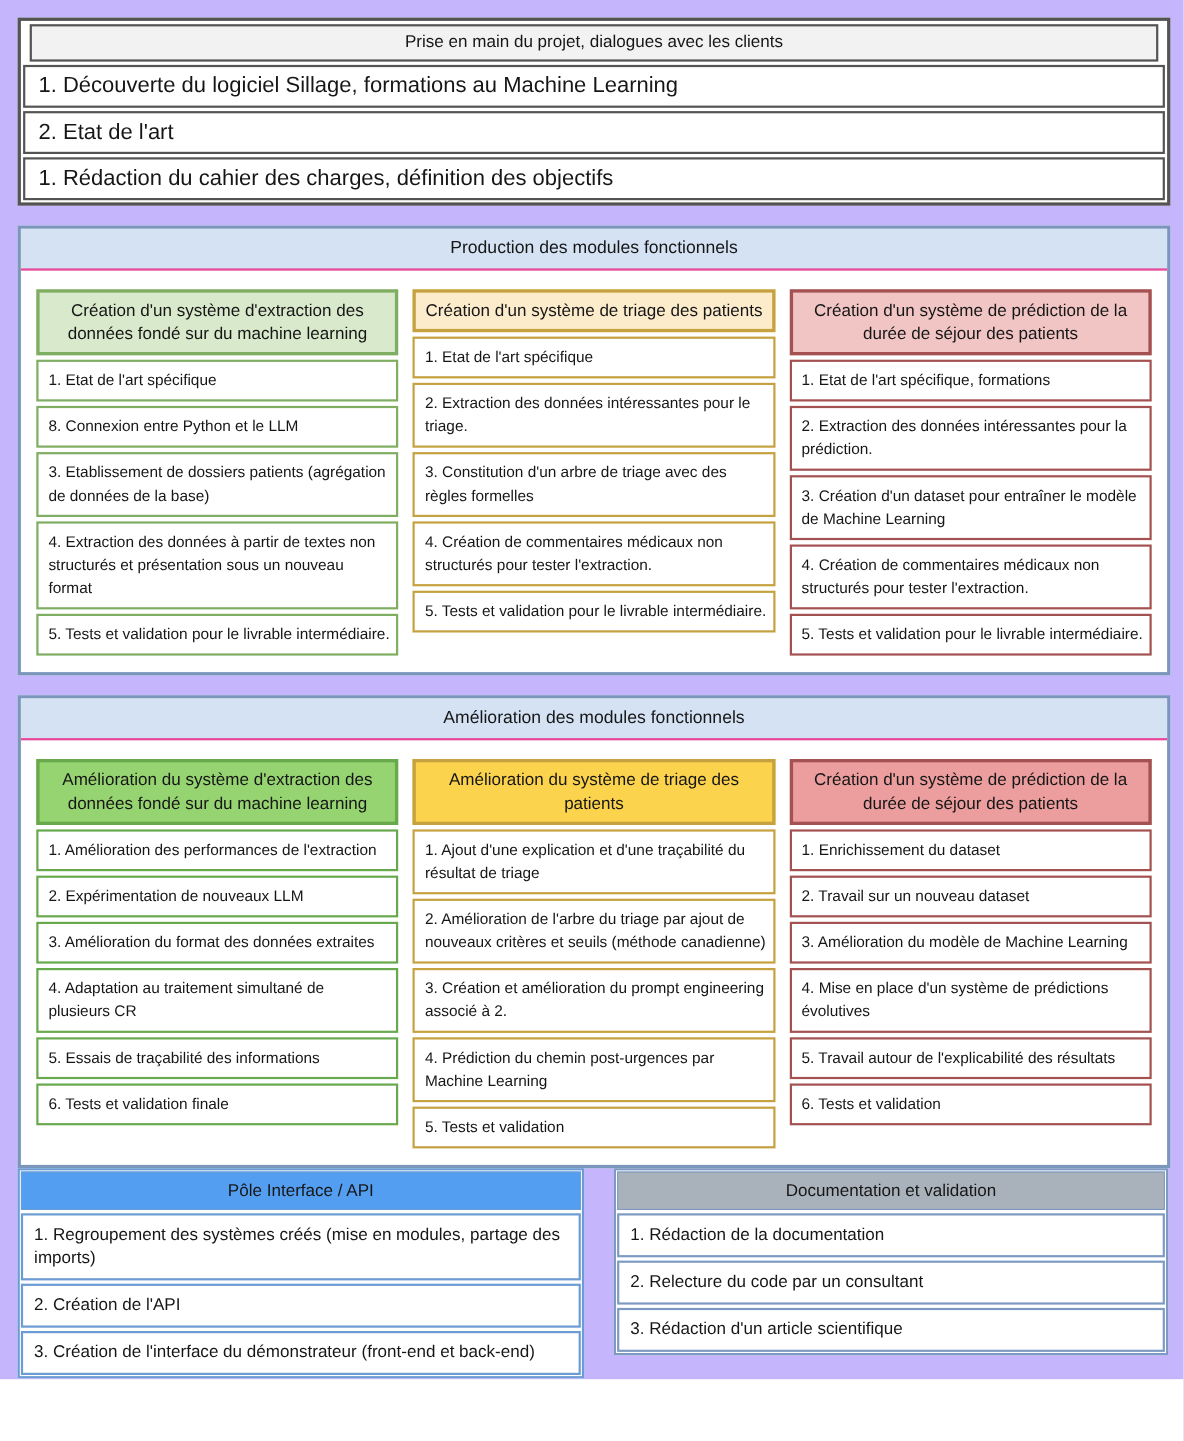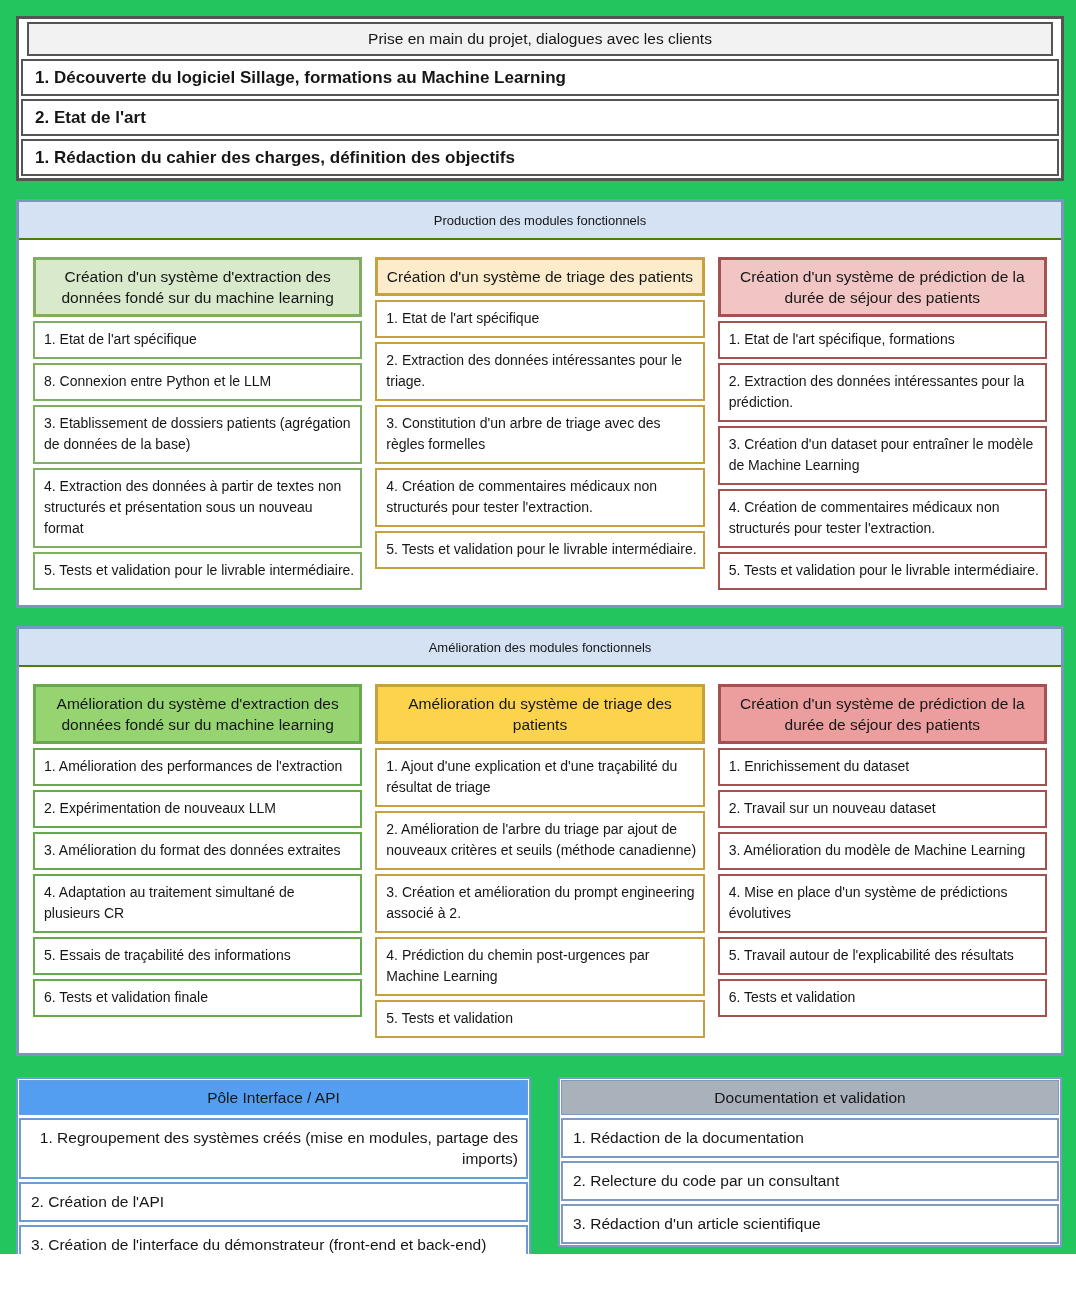--- a/index.html
+++ b/index.html
@@ -4,21 +4,21 @@
 <style>
   * { box-sizing: border-box; margin: 0; padding: 0; }
   body {
     font-family: "Liberation Sans", "DejaVu Sans", sans-serif;
     background: #ffffff;
     color: #161616;
   }
   .page {
     width: 1076px;
     height: 1254px;
-    background: #22c55e;
+    background: #c4b5fd;
     padding: 16px 12px 20px 16px;
     overflow: hidden;
   }
 
   
   .phase-panel {
     border: 3px solid #545454;
     padding: 2px 2px 2px 2px;
     background: #ffffff;
   }
@@ -33,38 +33,37 @@
     font-size: 15.5px;
   }
   .phase-row {
     border: 2px solid #545454;
     background: #ffffff;
     margin-top: 3px;
     min-height: 37px;
     display: flex;
     align-items: center;
     padding: 6px 12px;
-    font-size: 17px;
-    font-weight: bold;
+    font-size: 20px;
   }
 
   
   .section-panel {
     border: 3px solid #7b96bb;
     background: #ffffff;
     margin-top: 18px;
   }
   .section-header {
     background: #d4e2f4;
-    border-bottom: 2px solid #4d7c0f;
+    border-bottom: 2px solid #ec4899;
     min-height: 38px;
     display: flex;
     align-items: center;
     justify-content: center;
-    font-size: 13px;
+    font-size: 16px;
   }
   .section-body {
     display: flex;
     gap: 13px;
     padding: 17px 14px 15px 14px;
   }
   .col { flex: 1; min-width: 0; }
   .col-header {
     border: 3px solid var(--b);
     background: var(--f);
@@ -85,21 +84,20 @@
   .scheme-green2  { --b: #68a94e; --f: #96d471; }
   .scheme-yellow1 { --b: #c6a13f; --f: #fceccc; }
   .scheme-yellow2 { --b: #c6a13f; --f: #fcd34d; }
   .scheme-red1    { --b: #a45151; --f: #f2c5c5; }
   .scheme-red2    { --b: #a45151; --f: #ec9e9e; }
 
   
   .bottom-row {
     display: flex;
     gap: 27px;
-    margin-top: 21px;
     align-items: flex-start;
   }
   .bottom-panel {
     border: 2px solid #6b9cd4;
     background: #ffffff;
     padding: 1px;
   }
   .bottom-panel.api { width: 515px; }
   .bottom-panel.doc { width: 504px; border-color: #7e9ac2; }
   .bottom-header {
@@ -115,21 +113,20 @@
   .bottom-task {
     border: 2px solid #6b9cd4;
     background: #ffffff;
     margin-top: 3px;
     padding: 7px 8px 8px 10px;
     font-size: 15.5px;
     line-height: 21px;
     min-height: 37px;
     display: flex;
     align-items: center;
-    text-align: right;
   }
   .doc .bottom-task { border-color: #7e9ac2; }
 </style>
 </head>
 <body>
 
 <div class="page">
 
   <div class="phase-panel">
     <div class="phase-header">Prise en main du projet, dialogues avec les clients</div>

